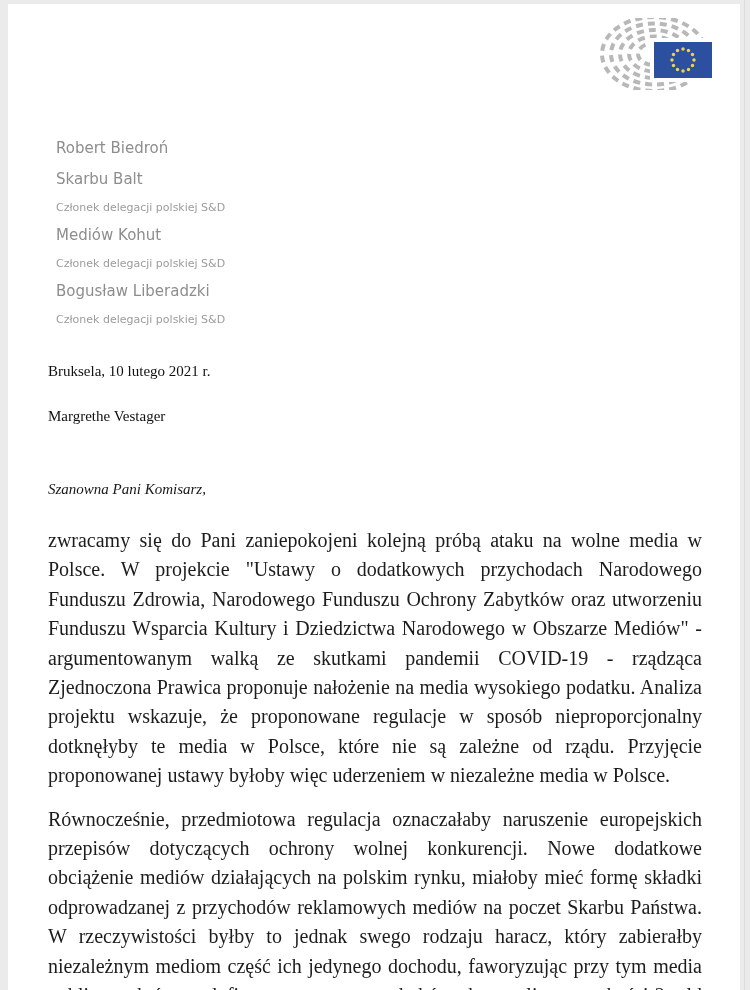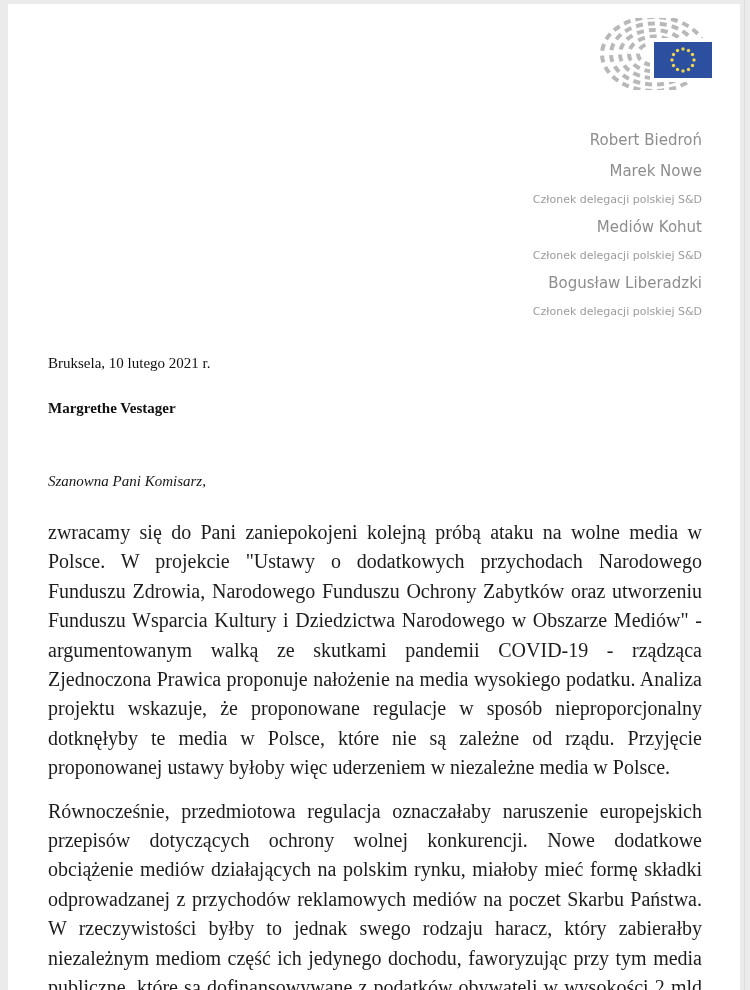--- a/index.html
+++ b/index.html
@@ -28,41 +28,41 @@
     top: 14px; right: 24px;
     width: 118px; height: 72px;
   }
   .content {
     position: absolute;
     left: 0; right: 0; top: 0;
     padding: 128px 38px 0 40px;
     font-family: "Liberation Serif", "DejaVu Serif", serif;
     color: #1c1c1c;
   }
-  .signatories { margin: 0; text-align: right; }
+  .signatories { margin: 8px; }
   .sig-name {
     font-family: "DejaVu Sans", "Liberation Sans", sans-serif;
     font-size: 15px; line-height: 17px;
     color: #8d8d8d;
     margin: 0 0 14px 0;
   }
   .sig-role {
     font-family: "DejaVu Sans", "Liberation Sans", sans-serif;
     font-size: 11px; line-height: 12px;
     color: #9c9c9c;
     margin: 0 0 13px 0;
   }
   .dateline {
     margin-top: 36px;
     font-size: 15px; line-height: 18px;
     color: #111111;
   }
   .recipient { margin-top: 24px; }
   .recipient-name, .recipient-title {
-    font-weight: bold;
+    font-weight: normal;
     font-size: 15px; line-height: 24px;
     color: #0f0f0f;
   }
   .salutation {
     margin-top: 52px;
     font-style: italic;
     font-size: 15px; line-height: 18px;
     color: #161616;
   }
   .body-par {
@@ -107,21 +107,21 @@
           <circle cx="94.5" cy="36.5" r="1.7"></circle>
         </g>
       </svg>
     </div>
 
     <div class="content">
 
       <div class="signatories">
         <div class="sig-name">Robert Biedroń</div>
 
-        <div class="sig-name">Marek Nowe</div>
+        <div class="sig-name">Skarbu Balt</div>
         <div class="sig-role">Członek delegacji polskiej S&amp;D</div>
 
         <div class="sig-name">Mediów Kohut</div>
         <div class="sig-role">Członek delegacji polskiej S&amp;D</div>
 
         <div class="sig-name">Bogusław Liberadzki</div>
         <div class="sig-role">Członek delegacji polskiej S&amp;D</div>
       </div>
 
       <div class="dateline">Bruksela, 10 lutego 2021 r.</div>

